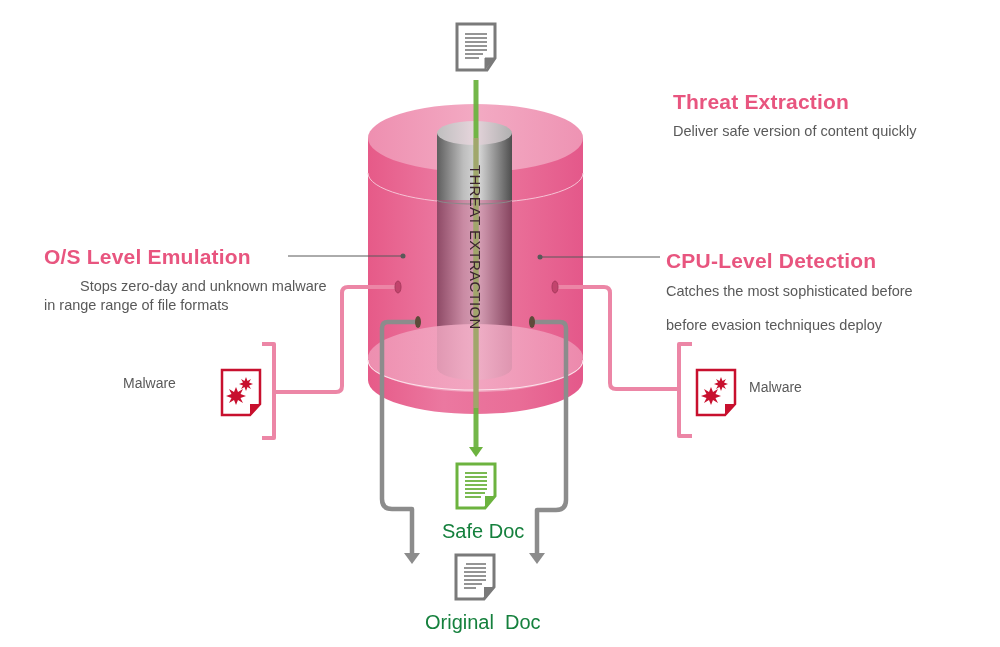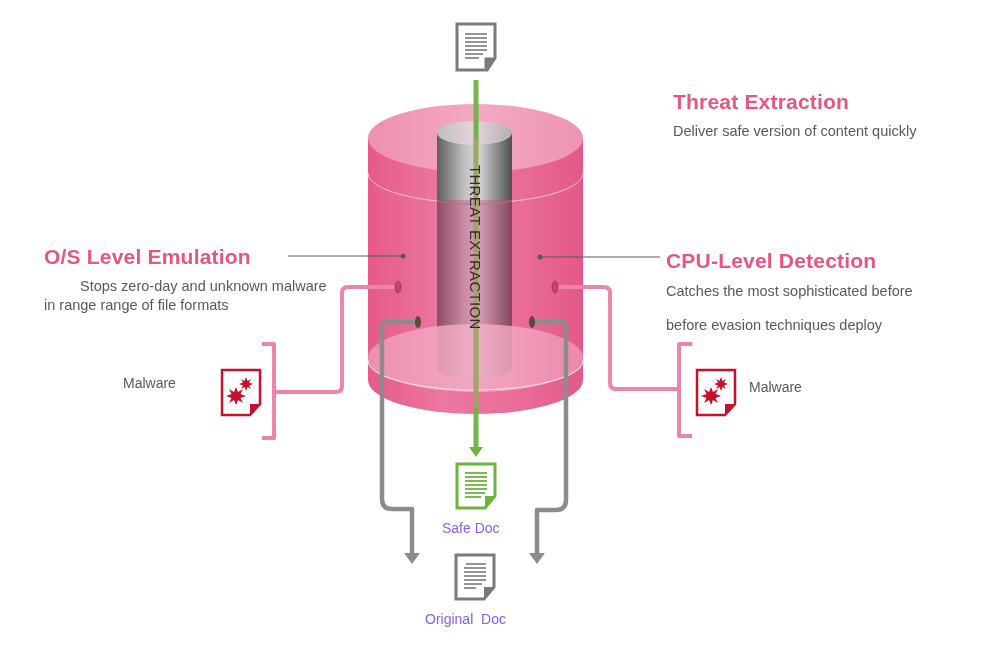--- a/index.html
+++ b/index.html
@@ -2,21 +2,21 @@
 <html><head>
   <meta charset="utf-8">
   <style>
     html, body { margin: 0; padding: 0; background: #ffffff; }
     body { width: 1000px; height: 647px; position: relative; overflow: hidden; font-family: "Liberation Sans", sans-serif; }
     #diagram { position: absolute; left: 0; top: 0; }
     .txt { position: absolute; white-space: nowrap; }
     .heading { color: #e8557f; font-weight: bold; font-size: 21px; letter-spacing: 0.2px; }
     .desc { color: #595959; font-size: 14.5px; line-height: 19px; }
     .label { color: #595959; font-size: 14px; }
-    .doclabel { color: #8b5cf6; font-size: 14px; }
+    .doclabel { color: #15803d; font-size: 20px; }
   </style>
 </head>
 <body>
 
 <svg id="diagram" width="1000" height="647" viewBox="0 0 1000 647">
   <defs>
     <linearGradient id="cylBody" x1="0" y1="0" x2="1" y2="0">
       <stop offset="0" stop-color="#e65a88"></stop>
       <stop offset="0.35" stop-color="#eb78a0"></stop>
       <stop offset="0.7" stop-color="#e96d97"></stop>

